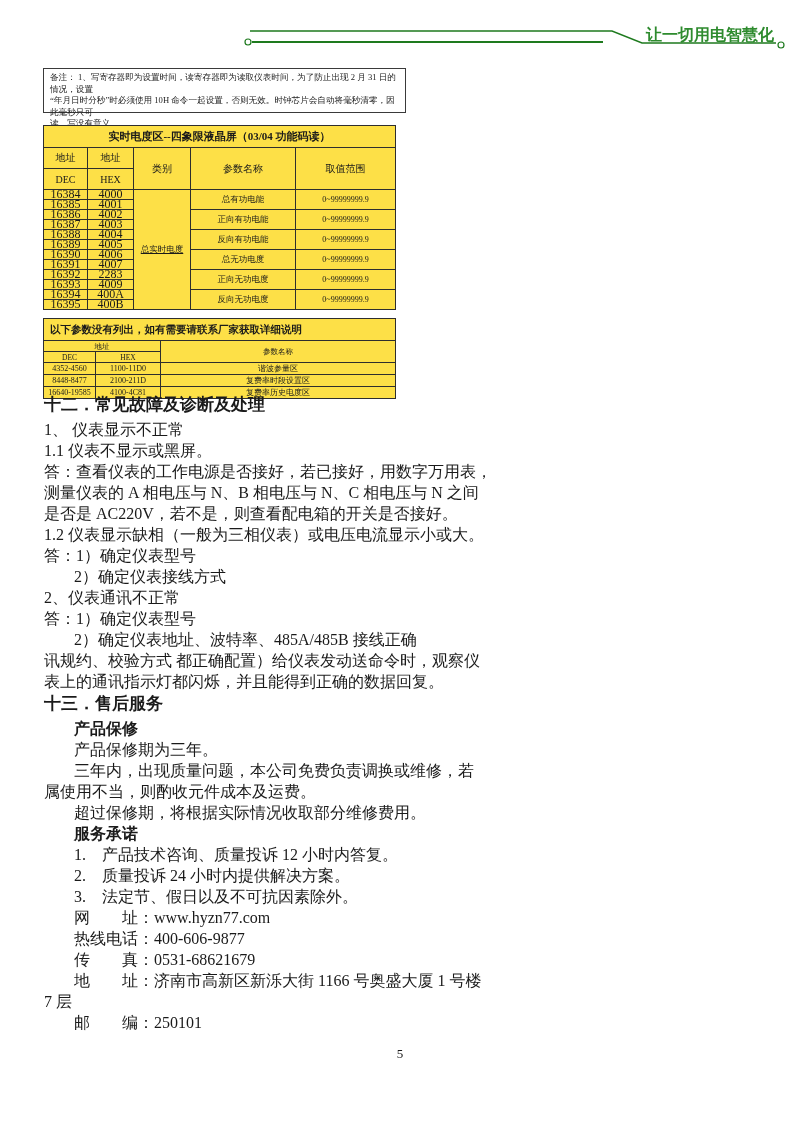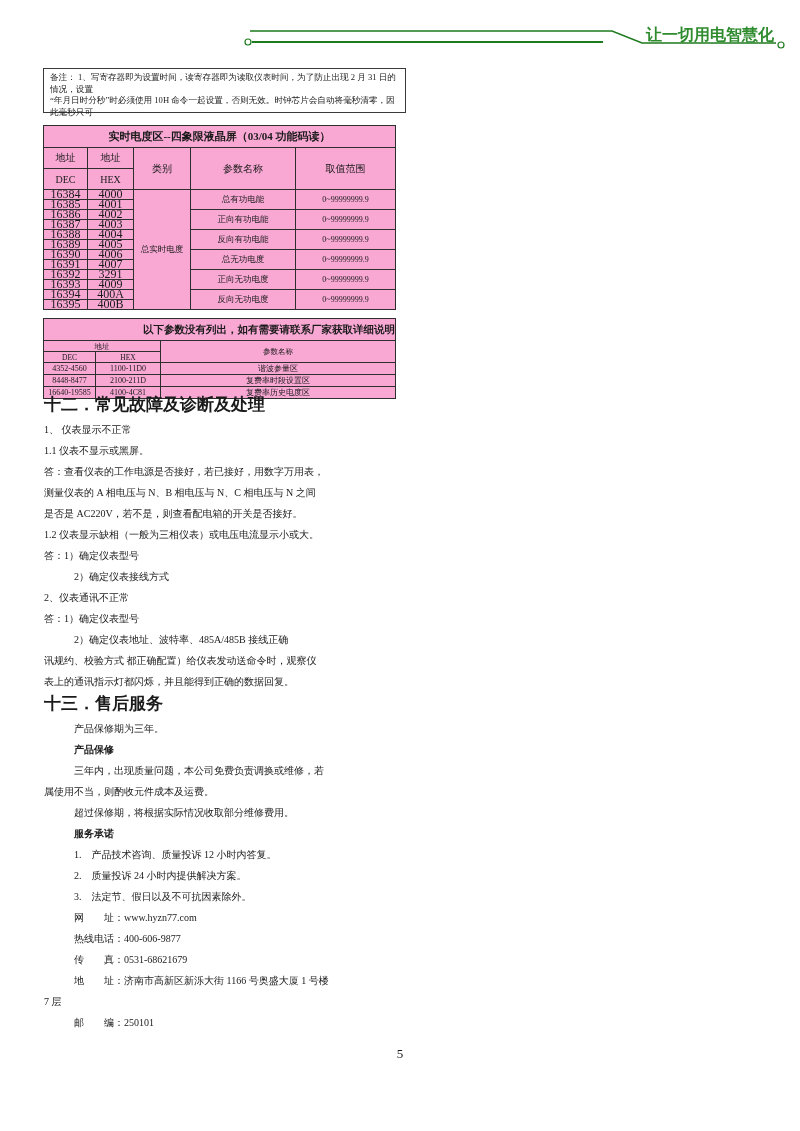--- a/index.html
+++ b/index.html
@@ -9,40 +9,40 @@
 
   
   .hdr-svg { position:absolute; top:0; left:0; width:800px; height:62px; }
   .slogan { font-family:"Liberation Sans", sans-serif; font-weight:bold; font-size:16px; }
 
   
   .note-box { position:absolute; left:43px; top:68px; width:363px; height:45px;
     border:1px solid #3a3a3a; padding:3px 6px; font-size:8.6px; line-height:11.5px; color:#222; }
 
   
-  table { border-collapse:collapse; table-layout:fixed; background:#f9a8d4; }
+  table { border-collapse:collapse; table-layout:fixed; background:#fde047; }
   td { border:1px solid #2e2e2e; text-align:center; vertical-align:middle; overflow:hidden; white-space:nowrap; }
   .t1 { position:absolute; left:43px; top:125px; width:352px; }
   .t1 .title td { height:22px; font-weight:bold; font-size:11px; }
   .t1 .hrow td { height:21px; font-size:10px; }
   .t1 .num td, .t1 td.num { height:10px; font-size:12px; line-height:9px; padding:0; }
-  .t1 td.cat { font-size:8.5px; }
+  .t1 td.cat { font-size:8.5px;text-decoration:underline; }
   .t1 td.param { font-size:8.5px;margin-left:40px; }
   .t1 td.range { font-size:8px; }
 
   .t2 { position:absolute; left:43px; top:318px; width:352px; }
-  .t2 .title td { height:22px; font-weight:bold; font-size:10.5px; text-align:right; padding-left:6px; }
+  .t2 .title td { height:22px; font-weight:bold; font-size:10.5px; text-align:left; padding-left:6px; }
   .t2 .hrow td { height:11px; font-size:7.5px; line-height:9px; padding:0; }
   .t2 .drow td { height:12px; font-size:8px; line-height:10px; padding:0; }
 
   
   .content { position:absolute; left:44px; top:393px; width:392px; }
   .content p { white-space:nowrap; }
   .h-sec { font-size:17px; font-weight:bold; line-height:24px; margin-bottom:2px; }
-  .ln { font-size:10px; line-height:21px; }
+  .ln { font-size:16px; line-height:21px; }
   .ind { padding-left:30px; }
   .bold { font-weight:bold; }
 
   .page-num { position:absolute; top:1046px; left:0; width:800px; text-align:center; font-size:13px; }
 </style>
 </head>
 <body>
 
 <div class="page">
 
@@ -50,20 +50,21 @@
     <path d="M250 31 H612 L642 43 H776" fill="none" stroke="#1e7a1e" stroke-width="1.4"></path>
     <path d="M252 42 H603" fill="none" stroke="#1e7a1e" stroke-width="1.8"></path>
     <circle cx="248" cy="42" r="3" fill="#ffffff" stroke="#1e7a1e" stroke-width="1.2"></circle>
     <circle cx="781" cy="45" r="3" fill="#ffffff" stroke="#1e7a1e" stroke-width="1.2"></circle>
     <text class="slogan" x="646" y="40" fill="#2e8b2e">让一切用电智慧化</text>
   </svg>
 
   <div class="note-box">
     <div>备注： 1、写寄存器即为设置时间，读寄存器即为读取仪表时间，为了防止出现 2 月 31 日的情况，设置</div>
     <div>“年月日时分秒”时必须使用 10H 命令一起设置，否则无效。时钟芯片会自动将毫秒清零，因此毫秒只可</div>
+    <div>读，写没有意义。</div>
   </div>
 
   <table class="t1">
     <colgroup>
         <col style="width:44px">
         <col style="width:46px">
         <col style="width:57px">
         <col style="width:105px">
         <col style="width:100px">
       </colgroup>
@@ -123,21 +124,21 @@
       <td rowspan="2" class="param">总无功电度</td>
       <td rowspan="2" class="range">0~99999999.9</td>
     </tr>
     <tr class="num">
       <td>16391</td>
       <td>4007</td>
     </tr>
 
     <tr class="num">
       <td>16392</td>
-      <td>3291</td>
+      <td>2283</td>
       <td rowspan="2" class="param">正向无功电度</td>
       <td rowspan="2" class="range">0~99999999.9</td>
     </tr>
     <tr class="num">
       <td>16393</td>
       <td>4009</td>
     </tr>
 
     <tr class="num">
       <td>16394</td>
@@ -197,22 +198,22 @@
     <p class="ln">是否是 AC220V，若不是，则查看配电箱的开关是否接好。</p>
     <p class="ln">1.2 仪表显示缺相（一般为三相仪表）或电压电流显示小或大。</p>
     <p class="ln">答：1）确定仪表型号</p>
     <p class="ln ind">2）确定仪表接线方式</p>
     <p class="ln">2、仪表通讯不正常</p>
     <p class="ln">答：1）确定仪表型号</p>
     <p class="ln ind">2）确定仪表地址、波特率、485A/485B 接线正确</p>
     <p class="ln">讯规约、校验方式 都正确配置）给仪表发动送命令时，观察仪</p>
     <p class="ln">表上的通讯指示灯都闪烁，并且能得到正确的数据回复。</p>
     <p class="h-sec">十三．售后服务</p>
+    <p class="ln ind bold">产品保修</p>
     <p class="ln ind">产品保修期为三年。</p>
-    <p class="ln ind bold">产品保修</p>
     <p class="ln ind">三年内，出现质量问题，本公司免费负责调换或维修，若</p>
     <p class="ln">属使用不当，则酌收元件成本及运费。</p>
     <p class="ln ind">超过保修期，将根据实际情况收取部分维修费用。</p>
     <p class="ln ind bold">服务承诺</p>
     <p class="ln ind">1.　产品技术咨询、质量投诉 12 小时内答复。</p>
     <p class="ln ind">2.　质量投诉 24 小时内提供解决方案。</p>
     <p class="ln ind">3.　法定节、假日以及不可抗因素除外。</p>
     <p class="ln ind">网　　址：www.hyzn77.com</p>
     <p class="ln ind">热线电话：400-606-9877</p>
     <p class="ln ind">传　　真：0531-68621679</p>

